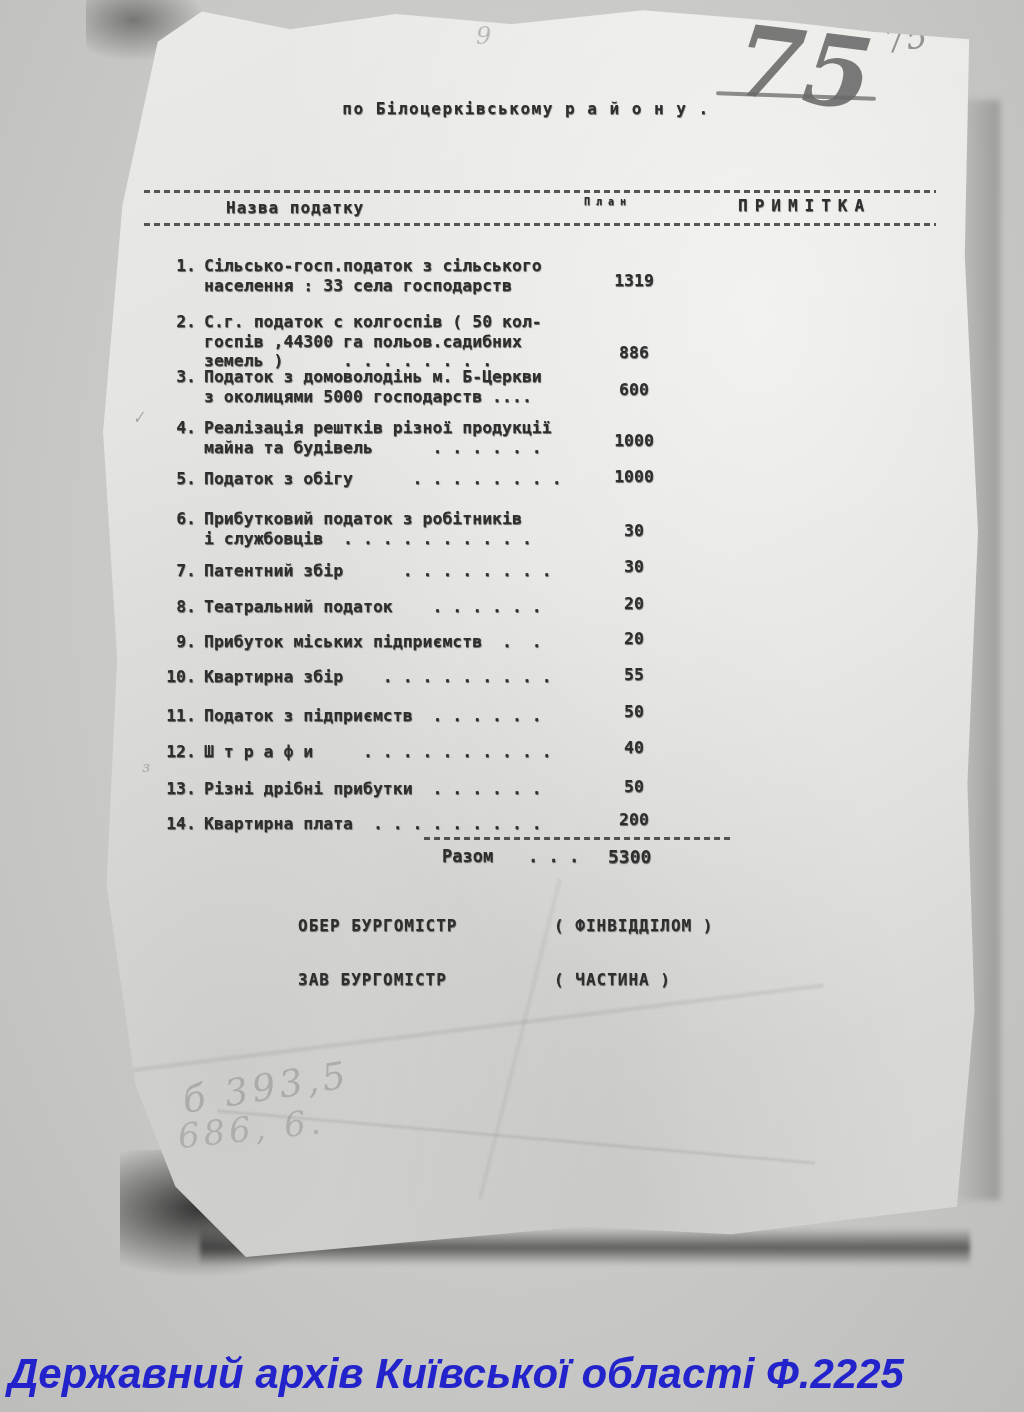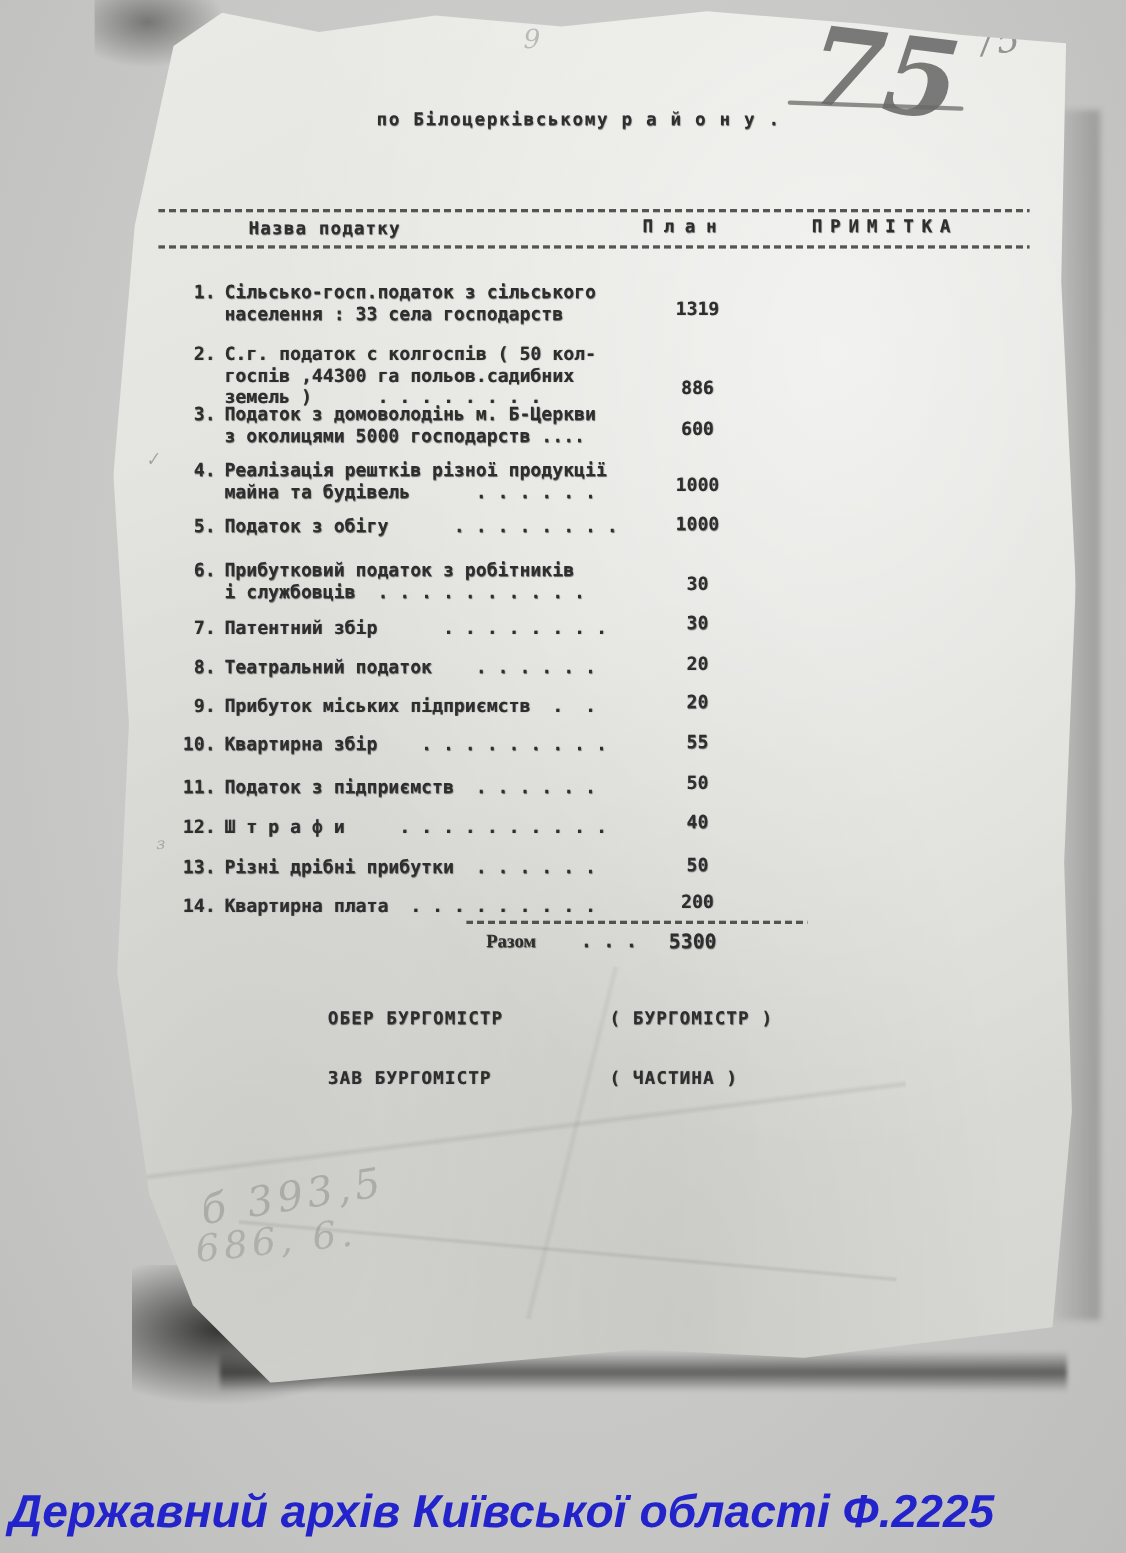--- a/index.html
+++ b/index.html
@@ -46,30 +46,30 @@
   .tw{font-weight:bold;text-shadow:.5px .5px .9px rgba(55,55,55,.75);}
   .title{position:absolute;left:110px;top:94px;width:640px;text-align:center;
     font-size:16px;line-height:22px;letter-spacing:1.5px;}
   .sep{position:absolute;height:3px;
     background:repeating-linear-gradient(90deg,#3a3a3a 0 6px, transparent 6px 10px);
     opacity:.85;}
   .sep1{left:48px;top:186px;width:792px;}
   .sep2{left:48px;top:219px;width:792px;}
   .sep3{left:328px;top:833px;width:310px;}
   .hdr-name{position:absolute;left:130px;top:194px;font-size:16px;letter-spacing:1px;}
-  .hdr-plan{position:absolute;left:488px;top:192px;font-size:16px;}
+  .hdr-plan{position:absolute;left:488px;top:192px;font-size:10px;}
   .hdr-note{position:absolute;left:642px;top:192px;font-size:16px;letter-spacing:7px;}
 
   .row{position:absolute;left:0;width:100%;font-size:16.5px;line-height:19.5px;}
   .row .num{position:absolute;left:52px;width:48px;text-align:right;}
   .row .name{position:absolute;left:108px;width:440px;white-space:pre-wrap;}
   .row .plan{position:absolute;left:492px;width:92px;text-align:center;}
 
   .total{position:absolute;left:0;top:842px;width:100%;font-size:17px;}
-  .total .t-label{position:absolute;left:346px;font-family:Liberation Serif, serif;}
+  .total .t-label{position:absolute;left:346px;}
   .total .t-dots{position:absolute;left:432px;}
   .total .t-value{position:absolute;left:512px;font-size:18px;}
 
   .sig{position:absolute;left:0;width:100%;font-size:16px;letter-spacing:1px;}
   .sig .s-title{position:absolute;left:202px;}
   .sig .s-name{position:absolute;left:458px;}
   .sig1{top:912px;} .sig2{top:966px;}
 
   .pencil{position:absolute;font-family:"DejaVu Serif", serif;font-style:italic;
     color:#6e6e6e;}
@@ -207,21 +207,21 @@
     <div class="sep sep3"></div>
 
     <div class="total tw">
       <span class="t-label">Разом</span>
       <span class="t-dots">. . .</span>
       <span class="t-value">5300</span>
     </div>
 
     <div class="sig sig1 tw">
       <span class="s-title">ОБЕР БУРГОМІСТР</span>
-      <span class="s-name">( БУРГОМІСТР )</span>
+      <span class="s-name">( ФІНВІДДІЛОМ )</span>
     </div>
     <div class="sig sig2 tw">
       <span class="s-title">ЗАВ БУРГОМІСТР</span>
       <span class="s-name">( ЧАСТИНА )</span>
     </div>
 
   </div>
 
   <div class="caption">Державний архів Київської області Ф.2225</div>
 

